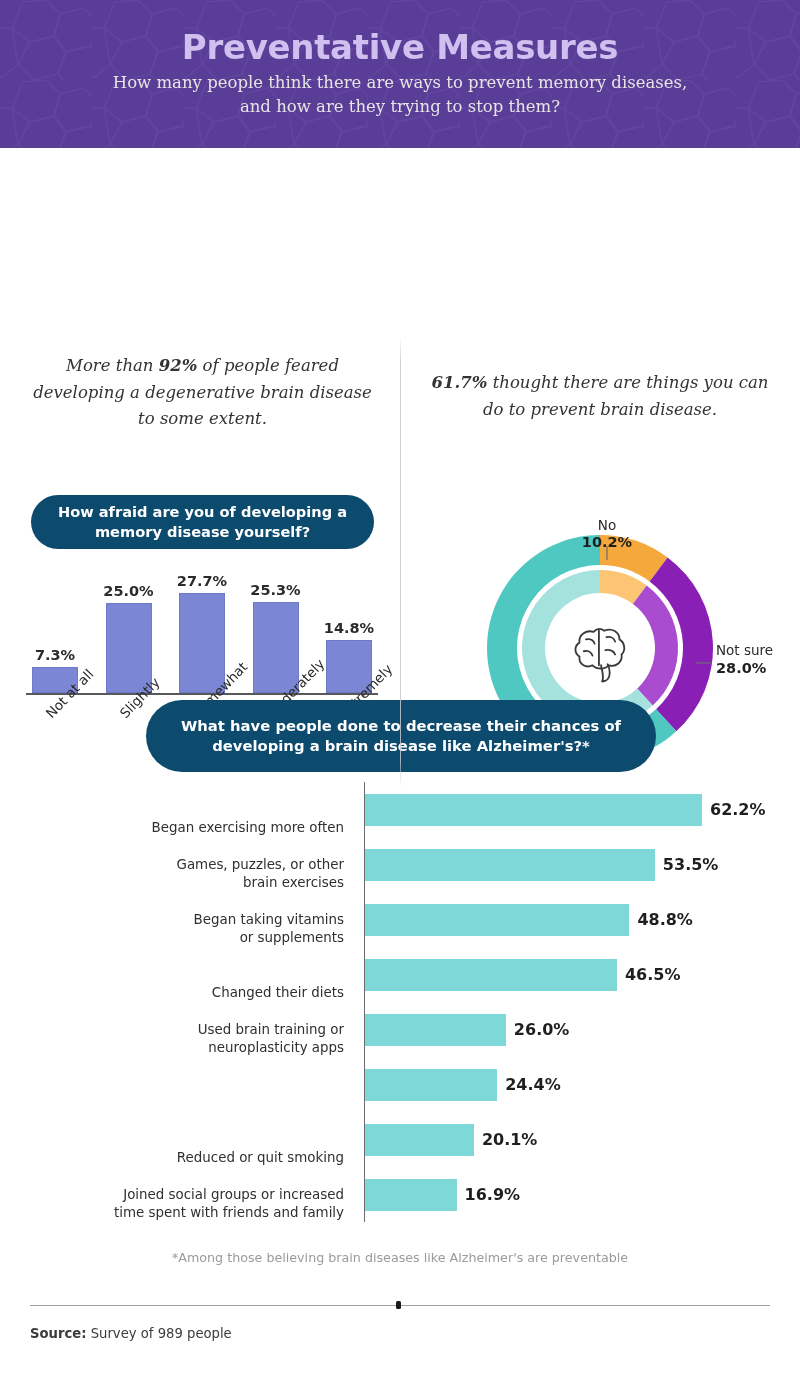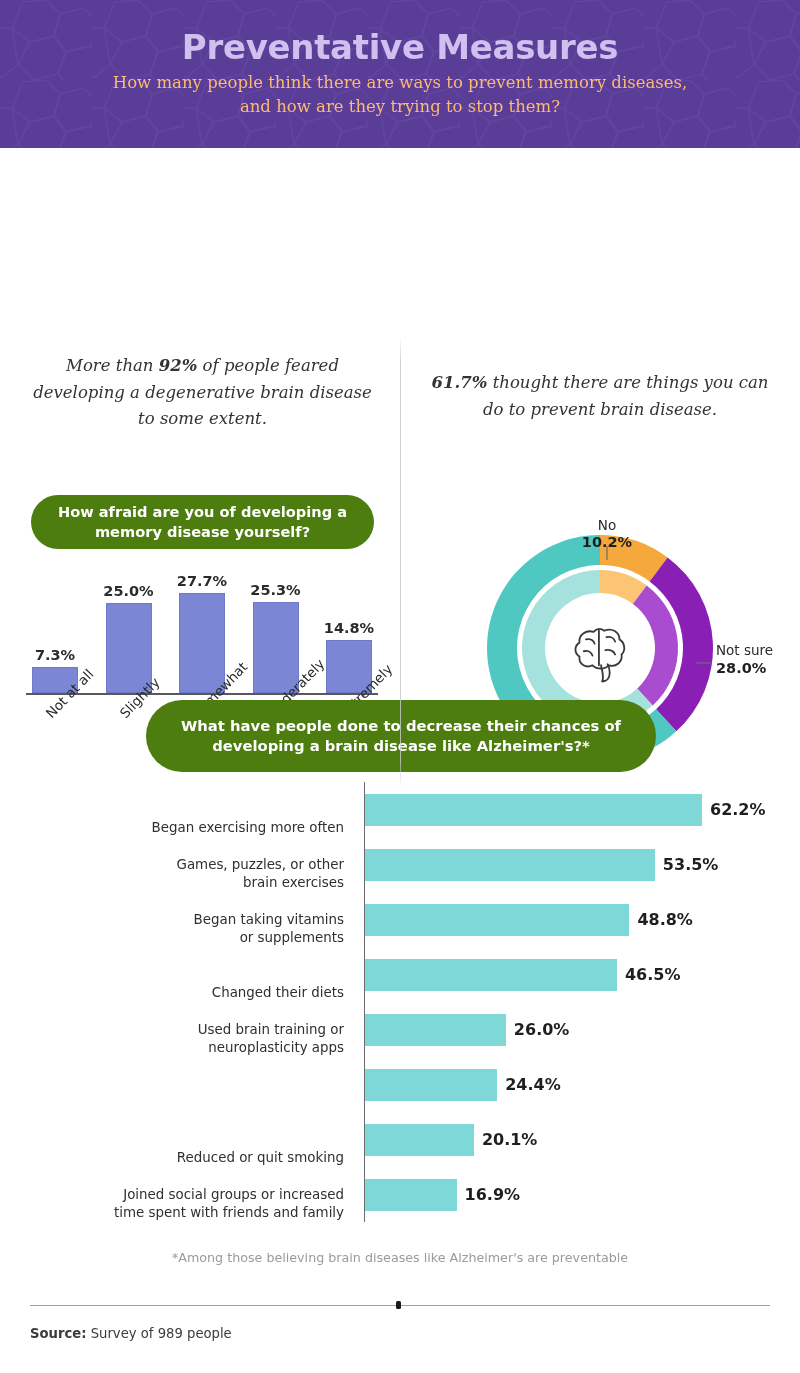--- a/index.html
+++ b/index.html
@@ -44,21 +44,21 @@
     font-weight: bold;
     font-size: 34px;
     letter-spacing: -0.3px;
     color: #cfc0ef;
     margin: 0 0 6px 0;
     line-height: 1.05;
   }
   .header-sub {
     font-family: "DejaVu Serif", serif;
     font-size: 16.5px;
-    color: #fdba74;
+    color: #e5e5e5;
     line-height: 1.42;
     margin: 0 auto;
     max-width: 600px;
     font-weight: normal;
   }
 
   
   .top-section {
     position: relative;
     width: 800px;
@@ -91,21 +91,21 @@
     width: 345px;
   }
   .lead-right {
     left: 425px;
     top: 222px;
     width: 350px;
   }
 
   
   .pill {
-    background: #4d7c0f;
+    background: #0c4a6e;
     border-radius: 40px;
     color: #ffffff;
     font-family: "DejaVu Sans", sans-serif;
     font-weight: bold;
     text-align: center;
     display: flex;
     align-items: center;
     justify-content: center;
     box-sizing: border-box;
   }

